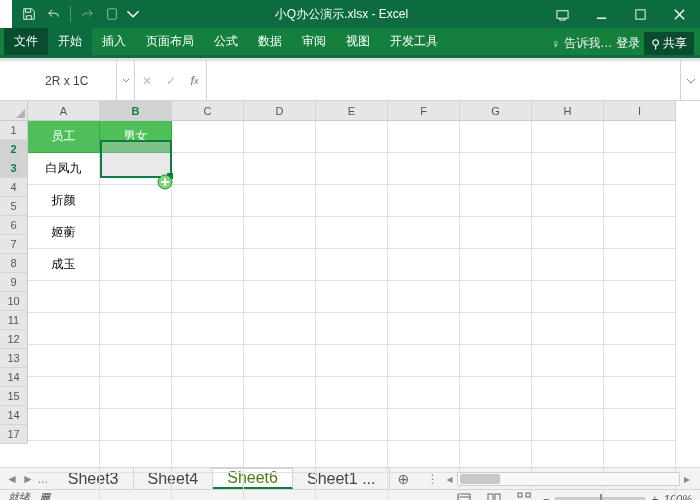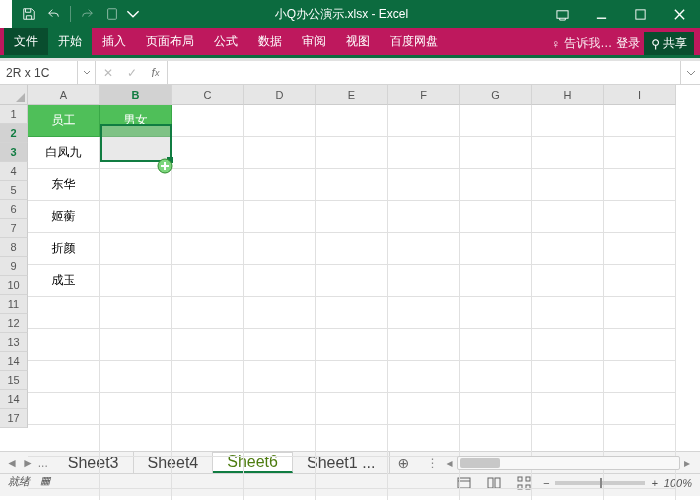--- a/index.html
+++ b/index.html
@@ -10,32 +10,32 @@
 .qat { display: flex; align-items: center; gap: 3px; padding-left: 6px; }
 .qat-btn { width: 22px; height: 22px; display: flex; align-items: center; justify-content: center; cursor: pointer; }
 .qat-btn svg { width: 14px; height: 14px; fill: #fff; }
 .qat-sep { width: 1px; height: 16px; background: rgba(255,255,255,.3); margin: 0 2px; }
 .title-center { flex: 1; text-align: center; font-size: 12px; }
 .winctl { display: flex; align-items: center; gap: 1px; margin-right: 2px; }
 .win-btn { width: 38px; height: 26px; display: flex; align-items: center; justify-content: center; cursor: pointer; }
 .win-btn svg { width: 13px; height: 13px; stroke: #fff; fill: none; stroke-width: 1; }
 
 
-.ribbon { height: 27px; background: #be185d; display: flex; align-items: flex-end; color: #fff; font-size: 12px; padding-left:4px;}
+.ribbon { height: 27px; background: #15803d; display: flex; align-items: flex-end; color: #fff; font-size: 12px; padding-left:4px;}
 .rtab { padding: 5px 10px; cursor: pointer; }
 .rtab.active { background: #0c6b3f; }
 .ribbon-right { margin-left: auto; display: flex; align-items: center; gap: 4px; padding-right: 6px; }
 .tell-me { display:flex; align-items:center; gap:4px; opacity:.9;}
 .share-btn { background: #094d2e; padding: 3px 7px; display: flex; align-items: center; gap: 3px; }
 
 
 .ribbon-body { height: 6px; background: #0c6b3f; border-bottom: 3px solid #e1e1e1;}
 
 
-.fx-row { height: 24px; display: flex; align-items: stretch; border-bottom: 1px solid #d4d4d4; background:#fff;}
+.fx-row { height: 40px; display: flex; align-items: stretch; border-bottom: 1px solid #d4d4d4; background:#fff;padding-left:39px;}
 .namebox { width: 78px; border-right: 1px solid #d4d4d4; display: flex; align-items: center; padding: 0 6px; font-size: 12px; color:#444;}
 .name-dd { width: 18px; border-right:1px solid #d4d4d4; display:flex; align-items:center; justify-content:center;}
 .fx-btns { display:flex; align-items:center; }
 .fx-btn { width: 24px; display:flex; align-items:center; justify-content:center; color:#bbb; font-size:12px;}
 .fx-label { width: 24px; display:flex; align-items:center; justify-content:center; font-style:italic; color:#777; border-right:1px solid #d4d4d4;}
 .fx-input { flex:1; padding:0 6px; display:flex; align-items:center;}
 .fx-expand { width:20px; border-left:1px solid #d4d4d4; display:flex; align-items:center; justify-content:center; color:#888;}
 
 
 .grid-wrap { position: relative; height: 366px; display:flex; }
@@ -137,21 +137,21 @@
 
 <div class="ribbon">
   <div class="rtab" style="background:#094d2e;">文件</div>
   <div class="rtab active">开始</div>
   <div class="rtab">插入</div>
   <div class="rtab">页面布局</div>
   <div class="rtab">公式</div>
   <div class="rtab">数据</div>
   <div class="rtab">审阅</div>
   <div class="rtab">视图</div>
-  <div class="rtab">百度网盘</div>
+  <div class="rtab">开发工具</div>
   <div class="ribbon-right">
     <div class="tell-me">
         <span>♀</span>
         <span>告诉我…</span>
       </div>
     <div>登录</div>
     <div class="share-btn">
         <span>⚲</span>
         <span>共享</span>
       </div>
@@ -232,43 +232,32 @@
           <div class="cell"></div>
           <div class="cell"></div>
           <div class="cell"></div>
           <div class="cell"></div>
           <div class="cell"></div>
           <div class="cell"></div>
           <div class="cell"></div>
           <div class="cell"></div>
         </div>
         <div class="row">
-          <div class="cell">东华</div>
+          <div class="cell">折颜</div>
           <div class="cell"></div>
           <div class="cell"></div>
           <div class="cell"></div>
           <div class="cell"></div>
           <div class="cell"></div>
           <div class="cell"></div>
           <div class="cell"></div>
           <div class="cell"></div>
         </div>
         <div class="row">
           <div class="cell">姬蘅</div>
-          <div class="cell"></div>
-          <div class="cell"></div>
-          <div class="cell"></div>
-          <div class="cell"></div>
-          <div class="cell"></div>
-          <div class="cell"></div>
-          <div class="cell"></div>
-          <div class="cell"></div>
-        </div>
-        <div class="row">
-          <div class="cell">折颜</div>
           <div class="cell"></div>
           <div class="cell"></div>
           <div class="cell"></div>
           <div class="cell"></div>
           <div class="cell"></div>
           <div class="cell"></div>
           <div class="cell"></div>
           <div class="cell"></div>
         </div>
         <div class="row">

